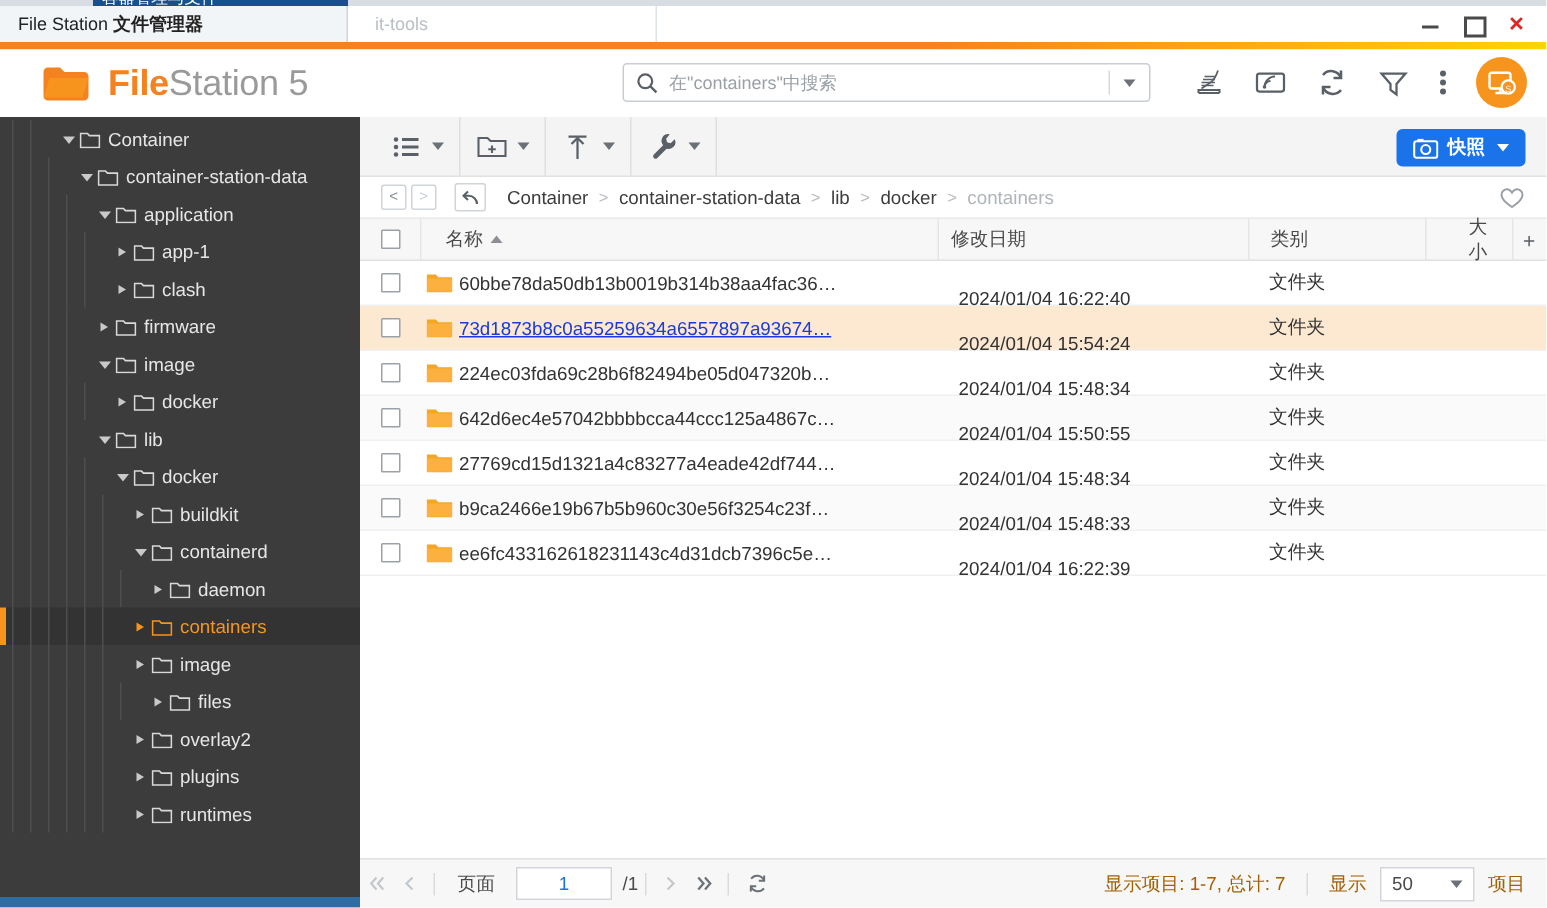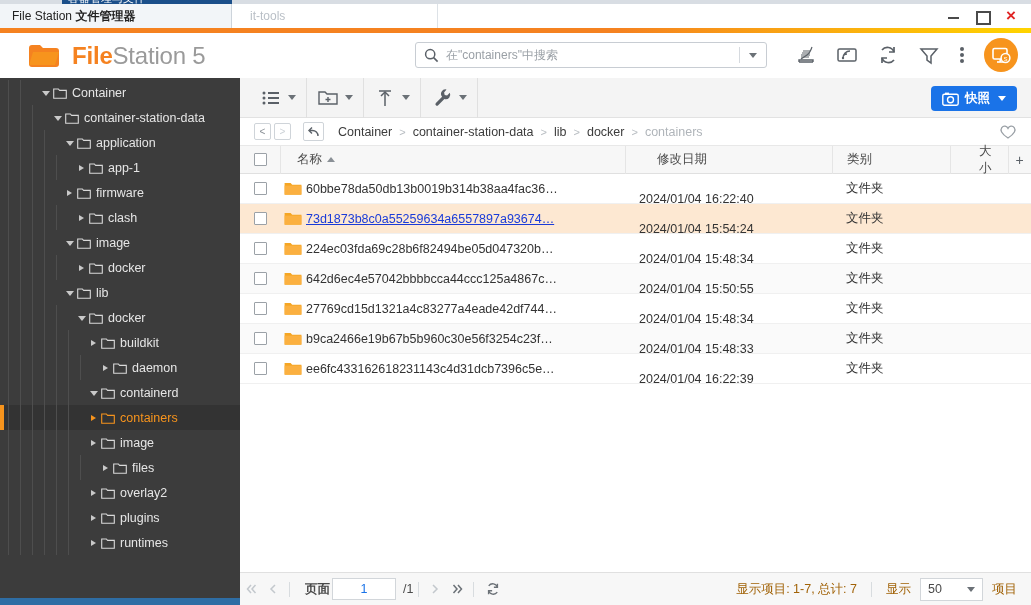--- a/index.html
+++ b/index.html
@@ -221,21 +221,21 @@
   .chk {
     width: 13px; height: 13px; border: 1px solid #9ba1a7; background: #fff;
     border-radius: 1px; cursor: pointer;
   }
   .th-name { width: 345px; padding-left: 16px; display: flex; align-items: center; gap: 5px;
     border-left: 1px solid #e5e5e5; height: 28px; }
   .sortarrow {
     width: 0; height: 0; border-left: 4px solid transparent;
     border-right: 4px solid transparent; border-bottom: 5px solid #8a9096;
   }
-  .th-date { width: 207px; padding-left: 31px; border-left: 1px solid #e5e5e5; height: 28px;
+  .th-date { width: 207px; padding-left: 8px; border-left: 1px solid #e5e5e5; height: 28px;
     display: flex; align-items: center; }
   .th-type { width: 118px; padding-left: 14px; border-left: 1px solid #e5e5e5; height: 28px;
     display: flex; align-items: center; }
   .th-size { width: 58px; padding-right: 10px; border-left: 1px solid #e5e5e5; height: 28px;
     display: flex; align-items: center; justify-content: flex-end; padding-left: 28px; }
   .th-plus { width: 22px; border-left: 1px solid #e5e5e5; height: 28px;
     display: flex; align-items: center; justify-content: center;
     font-size: 14px; color: #5a6067; cursor: pointer; }
 
   .rows { flex: 1; overflow: hidden; background: #fff; }
@@ -257,21 +257,21 @@
     height: 33px; background: #f7f7f7; border-top: 1px solid #e0e0e0;
     display: flex; align-items: center; font-size: 12.5px; color: #4a4a4a;
     position: relative;
   }
   .pg-btn {
     width: 22px; height: 24px; display: flex; align-items: center;
     justify-content: center; color: #c3c8cd; cursor: pointer; font-size: 11px;
   }
   .pg-btn.on { color: #6b7177; }
   .pg-sep { width: 1px; height: 15px; background: #d8dcdf; margin: 0 5px; }
-  .pg-label { margin-left: 10px; margin-right: 2px; font-weight: bold; }
+  .pg-label { margin-left: 10px; margin-right: 14px; }
   .pg-input {
     width: 64px; height: 22px; border: 1px solid #d2d6da; background: #fff;
     font-size: 12.5px; color: #1a73e8; text-align: center; outline: none;
     font-family: "Liberation Sans", sans-serif;
   }
   .pg-total { margin-left: 7px; }
   .refresh-wrap { margin-left: 6px; cursor: pointer; display: flex; align-items: center; }
   .sb-right {
     position: absolute; right: 14px; display: flex; align-items: center; gap: 9px;
   }
@@ -449,47 +449,47 @@
                 <path d="M0.7 2 h4.6 l1.3 1.4 h6.7 v7.9 h-12.6 z" fill="none" stroke="#d9d9d9" stroke-width="1.1"></path>
               </svg>
             </span>
             <span>app-1</span>
           </div>
           <div class="tnode">
             <span class="vline" style="left: 8px;"></span>
             <span class="vline" style="left: 20px;"></span>
             <span class="vline" style="left: 32px;"></span>
             <span class="vline" style="left: 44px;"></span>
+            <span class="vline" style="left: 56px;"></span>
+            <span style="width: 76px; flex: 0 0 auto;"></span>
+            <span class="tw">
+              <span class="arrow-r"></span>
+            </span>
+            <span class="fico">
+              <svg width="14" height="12" viewBox="0 0 14 12">
+                <path d="M0.7 2 h4.6 l1.3 1.4 h6.7 v7.9 h-12.6 z" fill="none" stroke="#d9d9d9" stroke-width="1.1"></path>
+              </svg>
+            </span>
+            <span>clash</span>
+          </div>
+          <div class="tnode">
+            <span class="vline" style="left: 8px;"></span>
+            <span class="vline" style="left: 20px;"></span>
+            <span class="vline" style="left: 32px;"></span>
+            <span class="vline" style="left: 44px;"></span>
             <span style="width: 64px; flex: 0 0 auto;"></span>
             <span class="tw">
               <span class="arrow-r"></span>
             </span>
             <span class="fico">
               <svg width="14" height="12" viewBox="0 0 14 12">
                 <path d="M0.7 2 h4.6 l1.3 1.4 h6.7 v7.9 h-12.6 z" fill="none" stroke="#d9d9d9" stroke-width="1.1"></path>
               </svg>
             </span>
             <span>firmware</span>
-          </div>
-          <div class="tnode">
-            <span class="vline" style="left: 8px;"></span>
-            <span class="vline" style="left: 20px;"></span>
-            <span class="vline" style="left: 32px;"></span>
-            <span class="vline" style="left: 44px;"></span>
-            <span class="vline" style="left: 56px;"></span>
-            <span style="width: 76px; flex: 0 0 auto;"></span>
-            <span class="tw">
-              <span class="arrow-r"></span>
-            </span>
-            <span class="fico">
-              <svg width="14" height="12" viewBox="0 0 14 12">
-                <path d="M0.7 2 h4.6 l1.3 1.4 h6.7 v7.9 h-12.6 z" fill="none" stroke="#d9d9d9" stroke-width="1.1"></path>
-              </svg>
-            </span>
-            <span>clash</span>
           </div>
           <div class="tnode">
             <span class="vline" style="left: 8px;"></span>
             <span class="vline" style="left: 20px;"></span>
             <span class="vline" style="left: 32px;"></span>
             <span class="vline" style="left: 44px;"></span>
             <span style="width: 64px; flex: 0 0 auto;"></span>
             <span class="tw">
               <span class="arrow-d"></span>
             </span>
@@ -560,57 +560,57 @@
             <span style="width: 88px; flex: 0 0 auto;"></span>
             <span class="tw">
               <span class="arrow-r"></span>
             </span>
             <span class="fico">
               <svg width="14" height="12" viewBox="0 0 14 12">
                 <path d="M0.7 2 h4.6 l1.3 1.4 h6.7 v7.9 h-12.6 z" fill="none" stroke="#d9d9d9" stroke-width="1.1"></path>
               </svg>
             </span>
             <span>buildkit</span>
+          </div>
+          <div class="tnode">
+            <span class="vline" style="left: 8px;"></span>
+            <span class="vline" style="left: 20px;"></span>
+            <span class="vline" style="left: 32px;"></span>
+            <span class="vline" style="left: 44px;"></span>
+            <span class="vline" style="left: 56px;"></span>
+            <span class="vline" style="left: 68px;"></span>
+            <span style="width: 88px; flex: 0 0 auto;"></span>
+            <span class="tw">
+              <span class="arrow-d"></span>
+            </span>
+            <span class="fico">
+              <svg width="14" height="12" viewBox="0 0 14 12">
+                <path d="M0.7 2 h4.6 l1.3 1.4 h6.7 v7.9 h-12.6 z" fill="none" stroke="#d9d9d9" stroke-width="1.1"></path>
+              </svg>
+            </span>
+            <span>containerd</span>
           </div>
           <div class="tnode">
             <span class="vline" style="left: 8px;"></span>
             <span class="vline" style="left: 20px;"></span>
             <span class="vline" style="left: 32px;"></span>
             <span class="vline" style="left: 44px;"></span>
             <span class="vline" style="left: 56px;"></span>
             <span class="vline" style="left: 68px;"></span>
             <span class="vline" style="left: 80px;"></span>
             <span style="width: 100px; flex: 0 0 auto;"></span>
             <span class="tw">
               <span class="arrow-r"></span>
             </span>
             <span class="fico">
               <svg width="14" height="12" viewBox="0 0 14 12">
                 <path d="M0.7 2 h4.6 l1.3 1.4 h6.7 v7.9 h-12.6 z" fill="none" stroke="#d9d9d9" stroke-width="1.1"></path>
               </svg>
             </span>
             <span>daemon</span>
-          </div>
-          <div class="tnode">
-            <span class="vline" style="left: 8px;"></span>
-            <span class="vline" style="left: 20px;"></span>
-            <span class="vline" style="left: 32px;"></span>
-            <span class="vline" style="left: 44px;"></span>
-            <span class="vline" style="left: 56px;"></span>
-            <span class="vline" style="left: 68px;"></span>
-            <span style="width: 88px; flex: 0 0 auto;"></span>
-            <span class="tw">
-              <span class="arrow-d"></span>
-            </span>
-            <span class="fico">
-              <svg width="14" height="12" viewBox="0 0 14 12">
-                <path d="M0.7 2 h4.6 l1.3 1.4 h6.7 v7.9 h-12.6 z" fill="none" stroke="#d9d9d9" stroke-width="1.1"></path>
-              </svg>
-            </span>
-            <span>containerd</span>
           </div>
           <div class="tnode sel">
             <span class="selbar"></span>
             <span class="vline" style="left: 8px;"></span>
             <span class="vline" style="left: 20px;"></span>
             <span class="vline" style="left: 32px;"></span>
             <span class="vline" style="left: 44px;"></span>
             <span class="vline" style="left: 56px;"></span>
             <span class="vline" style="left: 68px;"></span>
             <span style="width: 88px; flex: 0 0 auto;"></span>

